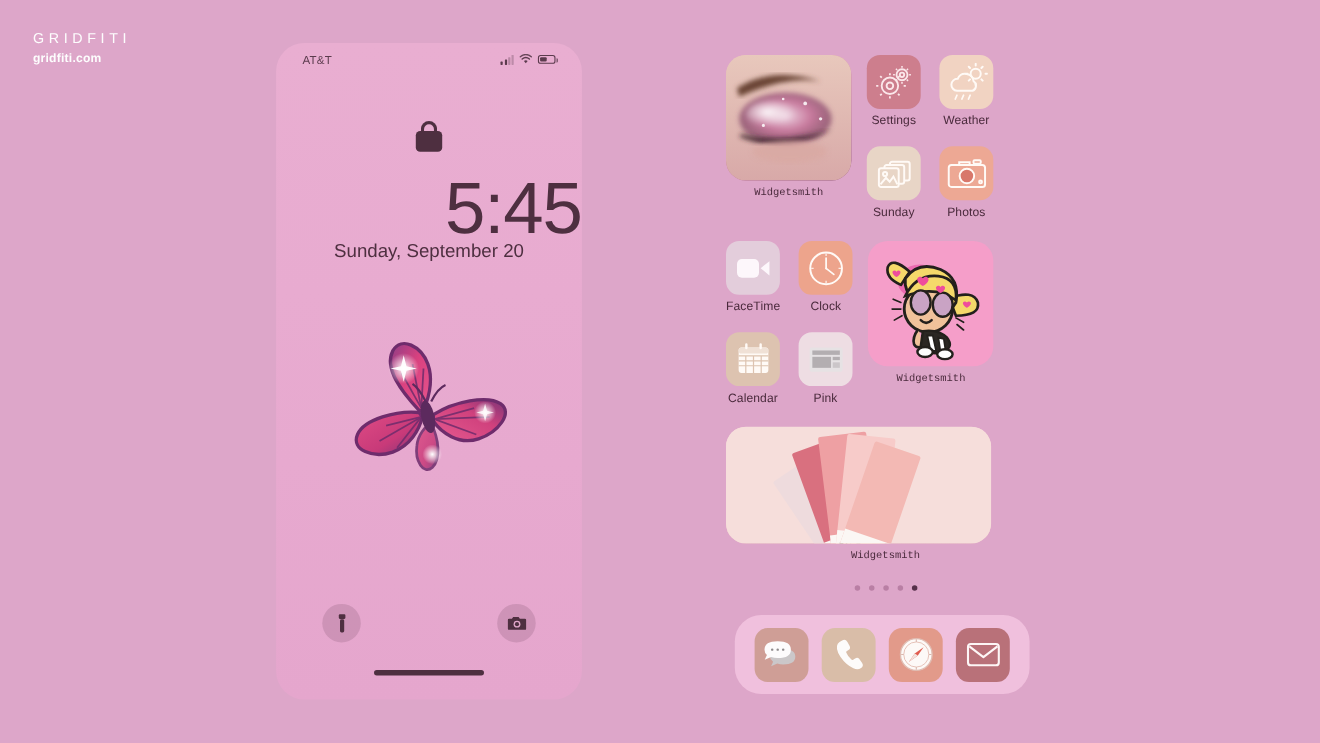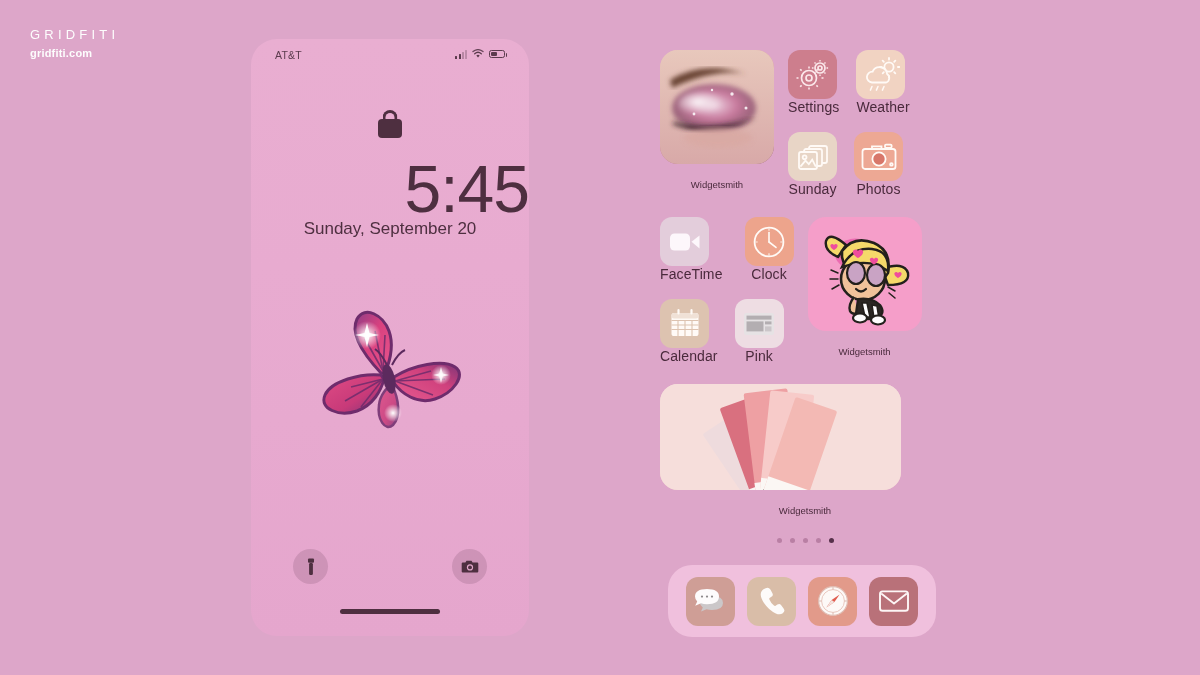--- a/index.html
+++ b/index.html
@@ -84,26 +84,27 @@
     position:absolute; bottom:22px; left:50%; transform:translateX(-50%);
     width:100px; height:4.6px; border-radius:3px; background:#4e2f40;
   }
 
   
   .home { position:absolute; left:660px; top:50px; width:290px; height:590px; }
 
   .grid-row { display:flex; }
   .cell { text-align:center; }
   .app-label {
-    font-size:14px; color:#4a2a3c; font-weight:500;
+    font-size:11px; color:#4a2a3c; margin-top:5px; font-weight:500;
     letter-spacing:.1px; white-space:nowrap;
   }
   .widget-label {
-    font-size:9.5px; color:#4a2a3c; margin-top:15px; font-weight:500;
+    font-size:9.5px; color:#4a2a3c; margin-top:5px; font-weight:500;
     text-align:center;
+    font-family:Liberation Mono, monospace;
   }
   .icon {
     width:49px; height:49px; border-radius:12px; overflow:hidden;
     display:flex; align-items:center; justify-content:center; position:relative;
   }
 
   
   .widget-sq { width:114px; height:114px; border-radius:18px; overflow:hidden; position:relative; }
 
   
@@ -354,21 +355,21 @@
             </svg>
           </div>
           <div class="app-label">Photos</div>
         </div>
       </div>
     </div>
   </div>
 
   <div class="grid-row" style="gap:14px; margin-top:20px; align-items:flex-start;">
     <div>
-      <div class="grid-row" style="gap:22px;">
+      <div class="grid-row" style="gap:17px;">
 
         <div class="cell">
           <div class="icon" style="background:#e3cddb;">
             <svg width="34" height="24" viewBox="0 0 34 24">
               <rect x="2" y="3.5" width="20" height="17" rx="4.5" fill="#fdf7fb"></rect>
               <path d="M23.5 11.8 L31.5 5.4 v13 Z" fill="#fdf7fb"></path>
             </svg>
           </div>
           <div class="app-label">FaceTime</div>
         </div>

